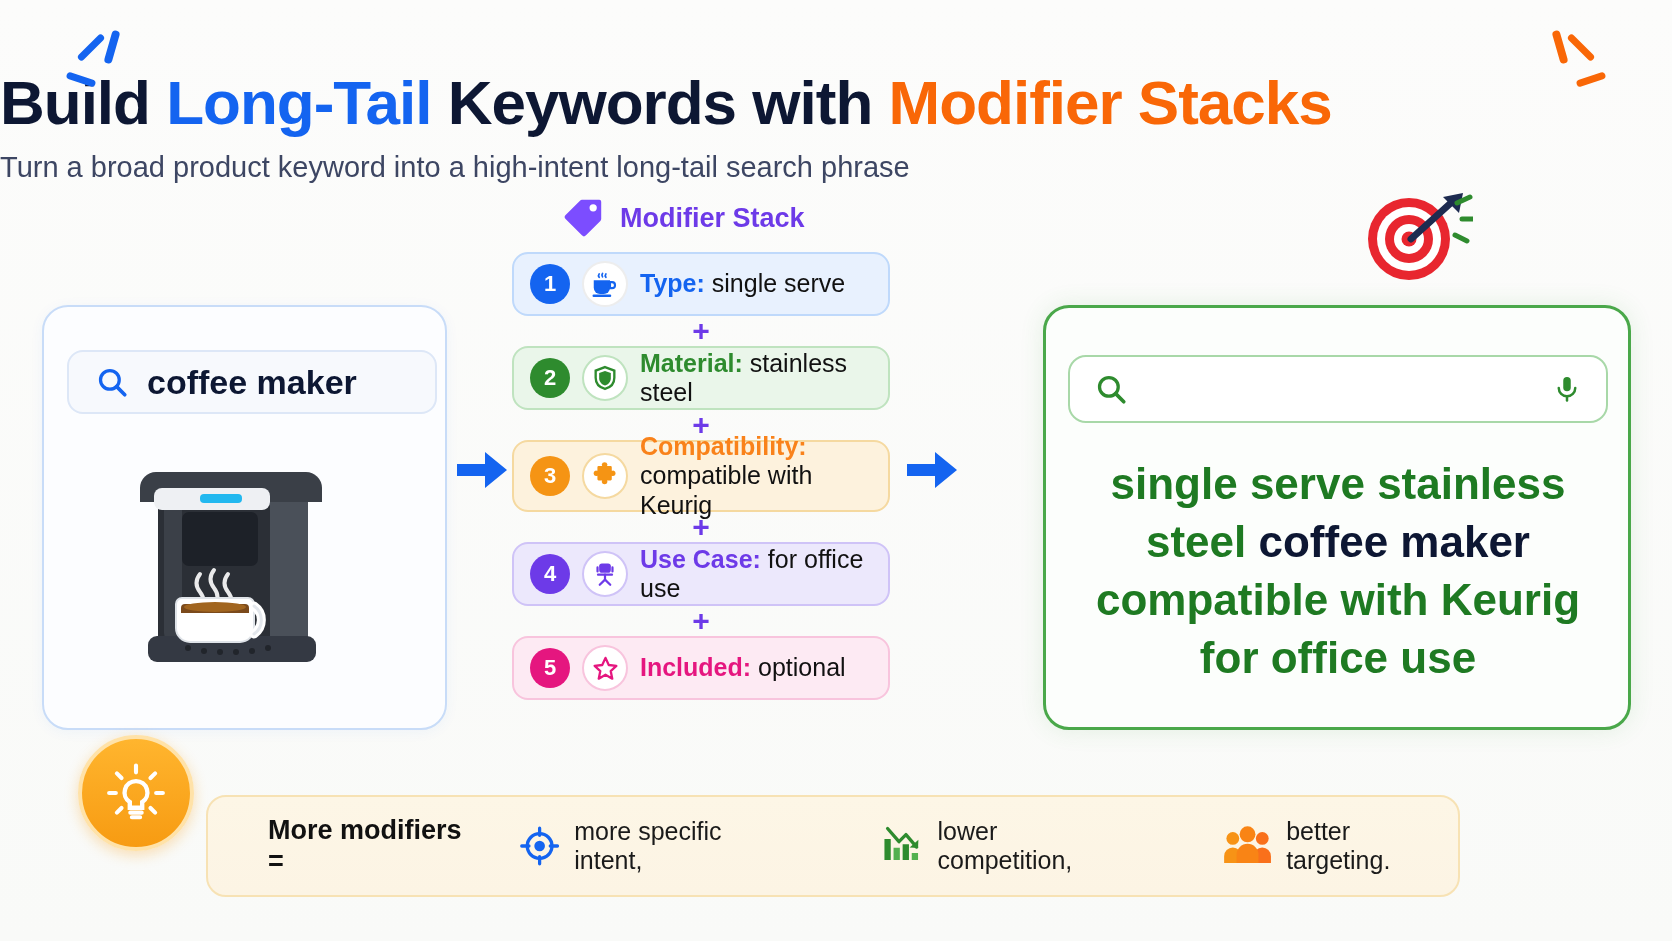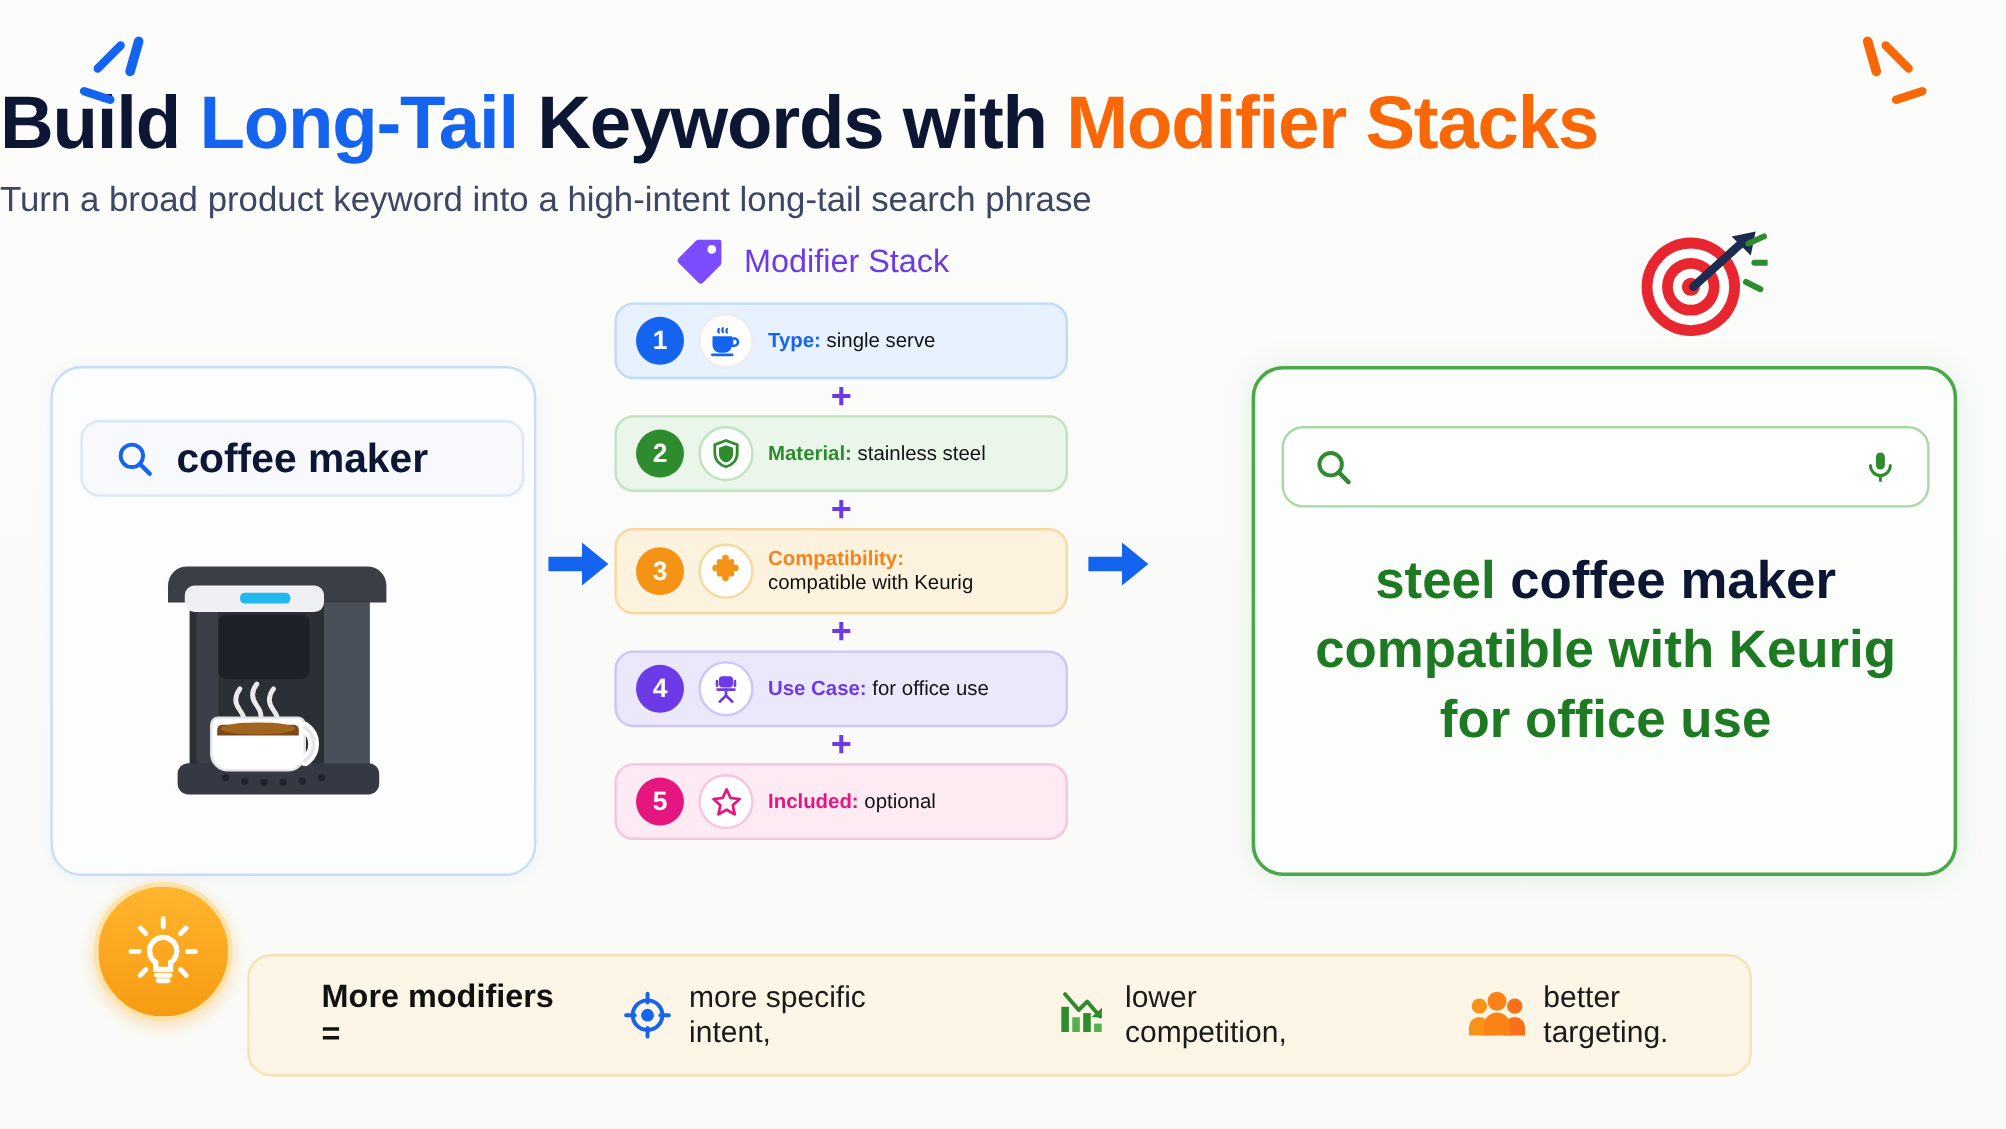--- a/index.html
+++ b/index.html
@@ -47,38 +47,38 @@
     background: #f7f9fd; border: 2px solid #dde7f7; border-radius: 16px;
     display: flex; align-items: center; gap: 18px; padding-left: 26px; z-index: 5;
   }
   .seed-text { font-size: 34px; font-weight: 700; color: #0d1733; }
   .machine { position: absolute; left: 130px; top: 440px; width: 230px; height: 240px; }
 
   
   .stack-head {
     position: absolute; left: 560px; top: 195px; display: flex; align-items: center; gap: 14px;
   }
-  .stack-head-label { font-size: 27px; font-weight: 400; color: #6d3ae8; }
+  .stack-head-label { font-size: 27px; font-weight: 700; color: #6d3ae8; }
 
   .rows { position: absolute; left: 512px; top: 252px; width: 378px; }
   .mrow {
     height: 64px; border-radius: 16px; display: flex; align-items: center;
     padding-left: 16px; gap: 12px; border: 2px solid transparent;
   }
   .mrow.tall { height: 72px; }
   .num {
     width: 40px; height: 40px; border-radius: 50%; flex: 0 0 40px;
     color: #fff; font-size: 22px; font-weight: 700;
     display: flex; align-items: center; justify-content: center;
   }
   .ibubble {
     width: 46px; height: 46px; border-radius: 50%; flex: 0 0 46px; background: #fff;
     display: flex; align-items: center; justify-content: center; border: 2px solid rgba(0,0,0,.07);
   }
-  .mtext { font-size: 17px; color: #111; line-height: 1.18; }
+  .mtext { font-size: 25px; color: #111; line-height: 1.18; }
   .mtext b { font-weight: 700; }
   .plus { text-align: center; font-size: 30px; font-weight: 700; color: #6d3ae8; line-height: 30px; height: 30px; }
 
   
   .arrow { position: absolute; width: 54px; height: 44px; }
 
   
   .res-panel {
     position: absolute; left: 1043px; top: 305px; width: 588px; height: 425px;
     border: 3px solid #4aa84a; border-radius: 26px; background: #fcfefc;
@@ -311,20 +311,21 @@
       <line x1="15.3" y1="15.3" x2="21" y2="21" stroke="#2e8b2e" stroke-width="2.6" stroke-linecap="round"></line>
     </svg>
     <svg width="30" height="30" viewBox="0 0 24 24" fill="none" stroke="#2e8b2e" stroke-width="2" stroke-linecap="round">
       <rect x="9" y="2.4" width="6" height="11.4" rx="3" fill="#2e8b2e" stroke="none"></rect>
       <path d="M5.4 11.2a6.6 6.6 0 0 0 13.2 0"></path>
       <path d="M12 17.8v3.4"></path>
     </svg>
   </div>
 
   <div class="res-phrase">
+    <div>single serve stainless</div>
     <div><span>steel </span><span class="seedword">coffee maker</span></div>
     <div>compatible with Keurig</div>
     <div>for office use</div>
   </div>
 
   <div class="cta-bar">
     <span class="cta-lead">More modifiers =</span>
 
     <div class="cta-item">
       <svg width="42" height="42" viewBox="0 0 24 24" fill="none" stroke="#1464f0" stroke-width="1.9">

